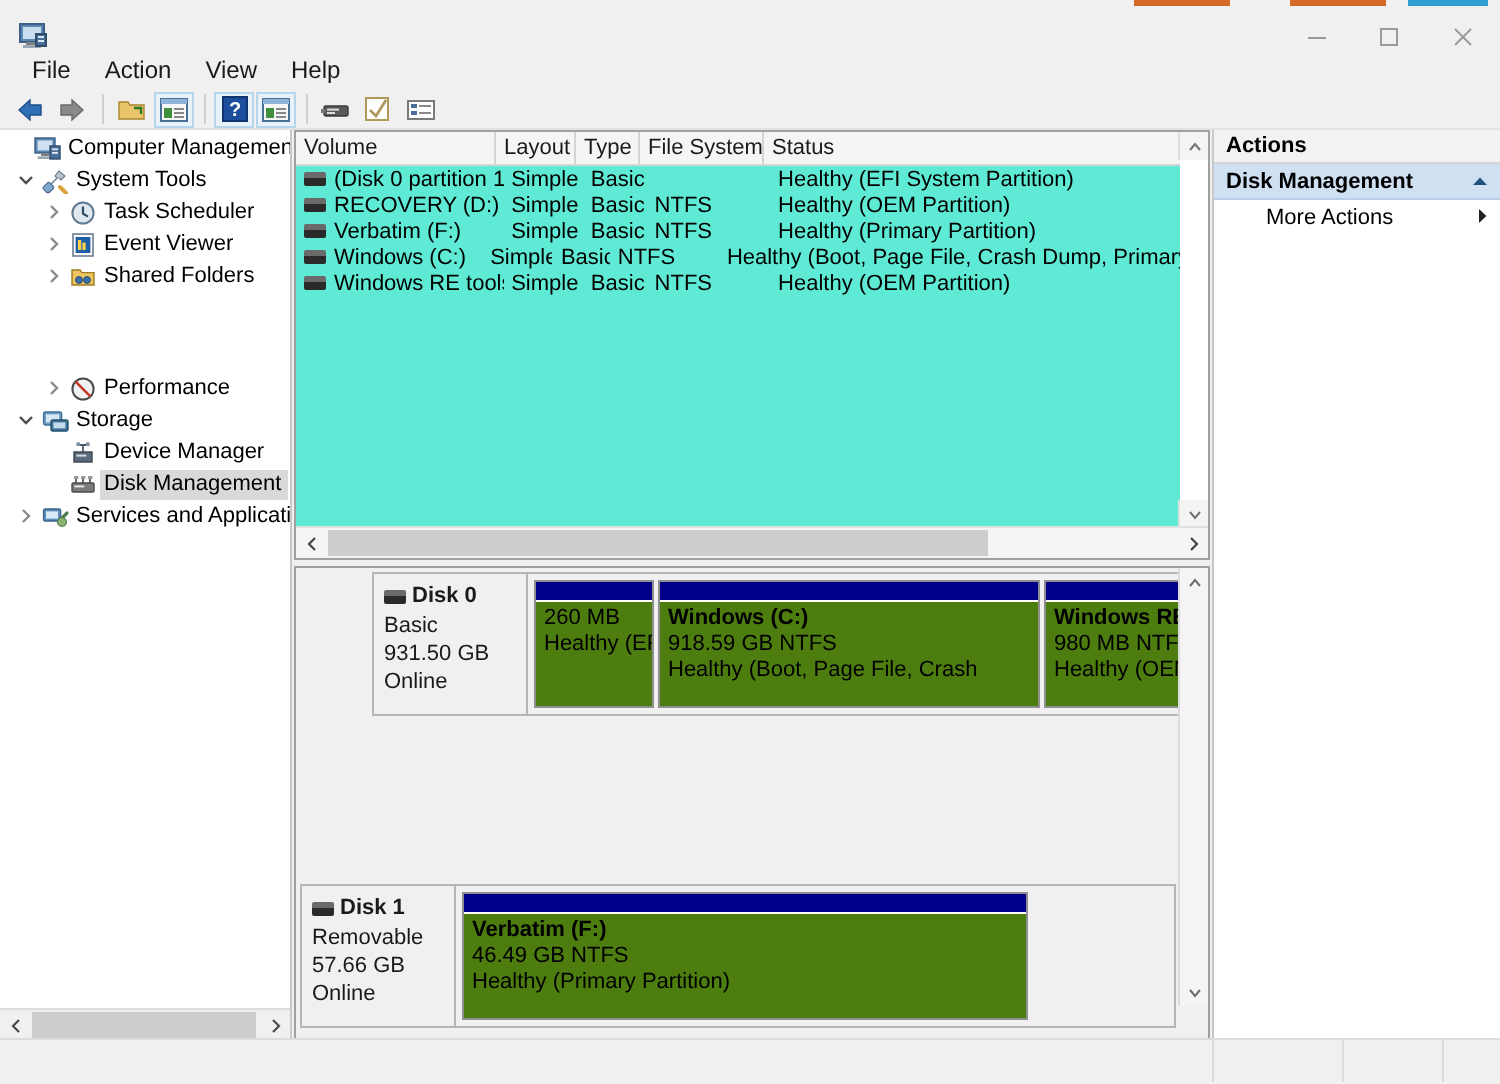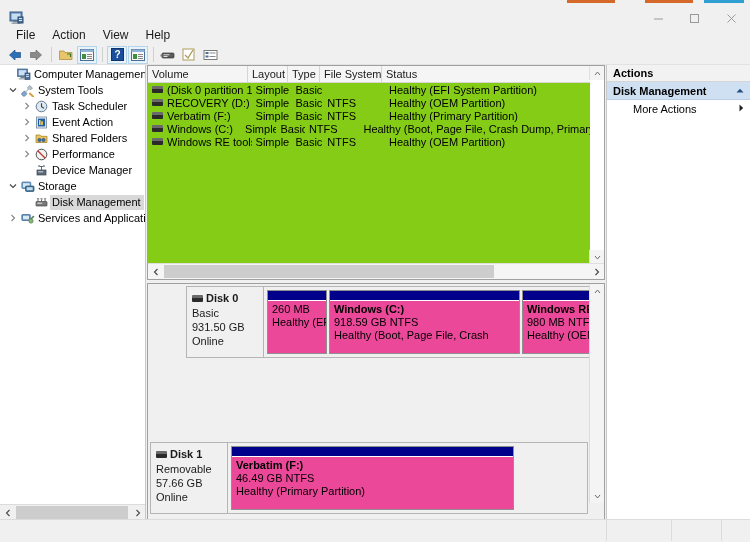--- a/index.html
+++ b/index.html
@@ -51,21 +51,21 @@
   .tr-label{padding:1px 3px 1px 2px;line-height:13px;}
   .tree-hscroll{position:absolute;left:0;bottom:0;width:145px;height:15px;background:#f0f0f0;border-top:1px solid #dcdcdc;}
   .hs-arrow{position:absolute;top:0;width:15px;height:15px;display:flex;align-items:center;justify-content:center;color:#555;font-size:9px;background:#f0f0f0;}
   .hs-arrow.l{left:0;} .hs-arrow.r{right:0;}
   .hs-thumb{position:absolute;left:16px;top:1px;height:13px;background:#cdcdcd;}
 
   
   .center{position:absolute;left:147px;top:0;width:458px;height:455px;background:#f0f0f0;}
 
   
-  .vol-box{position:absolute;left:0;top:0;width:458px;height:215px;background:#84cc16;border:1px solid #a0a0a0;box-sizing:border-box;overflow:hidden;}
+  .vol-box{position:absolute;left:0;top:0;width:458px;height:215px;background:#5eead4;border:1px solid #a0a0a0;box-sizing:border-box;overflow:hidden;}
   .vol-header{display:flex;height:16px;background:#f5f5f5;border-bottom:1px solid #d5d5d5;}
   .vh{border-right:1px solid #d5d5d5;box-sizing:border-box;padding:2px 0 0 4px;font-size:11px;color:#1a1a1a;overflow:hidden;white-space:nowrap;}
   .vol-rows{position:relative;}
   .vol-row{display:flex;height:13px;align-items:center;font-size:11px;white-space:nowrap;}
   .vc{box-sizing:border-box;padding-left:4px;overflow:hidden;white-space:nowrap;}
   .vol-ico{width:11px;height:7px;background:#303030;border-radius:1px;margin:0 4px 0 4px;flex:0 0 11px;
            background:linear-gradient(#6a6a6a 0 40%,#2a2a2a 40% 100%);}
   .vol-vscroll{position:absolute;right:0;top:0;width:14px;height:213px;background:#fff;}
   .vsb-up,.vsb-dn{position:absolute;right:0;width:14px;height:14px;display:flex;align-items:center;justify-content:center;color:#707070;font-size:8px;background:#f4f4f4;border-left:1px solid #e0e0e0;}
   .vsb-up{top:0;} .vsb-dn{bottom:0;}
@@ -78,21 +78,21 @@
   .disk-box{position:absolute;left:0;top:218px;width:458px;height:237px;background:#f0f0f0;border:1px solid #a0a0a0;box-sizing:border-box;overflow:hidden;}
   .disk-scroll-col{position:absolute;right:0;top:0;width:14px;height:219px;background:#f4f4f4;border-left:1px solid #dcdcdc;}
   .dsc-up,.dsc-dn{position:absolute;right:0;width:14px;height:14px;display:flex;align-items:center;justify-content:center;color:#6a6a6a;font-size:8px;}
   .dsc-up{top:0;} .dsc-dn{bottom:0;}
 
   .disk-row{position:absolute;left:0;display:flex;}
   .disk-label{width:78px;background:#f0f0f0;border:1px solid #b5b5b5;box-sizing:border-box;padding:4px 0 0 5px;font-size:11px;line-height:14px;color:#1a1a1a;}
   .disk-label .dl-title{display:flex;align-items:center;font-weight:bold;margin-bottom:1px;}
   .dl-ico{width:11px;height:7px;margin-right:3px;flex:0 0 11px;background:linear-gradient(#6a6a6a 0 40%,#2a2a2a 40% 100%);border-radius:1px;}
   .disk-parts{position:relative;box-sizing:border-box;border:1px solid #b5b5b5;border-left:none;background:#f0f0f0;padding:3px;}
-  .part{position:absolute;top:3px;background:#ec4899;border:1px solid #8f8f8f;box-sizing:border-box;}
+  .part{position:absolute;top:3px;background:#4d7c0f;border:1px solid #8f8f8f;box-sizing:border-box;}
   .part-bar{height:9px;background:#00008b;border-bottom:1px solid #fff;}
   .part-txt{padding:2px 0 0 4px;font-size:11px;line-height:13px;overflow:hidden;white-space:nowrap;}
   .part-txt .pt-name{font-weight:bold;}
 
   
   .legend{position:absolute;left:0;bottom:0;width:442px;height:15px;background:#f0f0f0;border-top:1px solid #c8c8c8;display:flex;align-items:center;padding-left:4px;box-sizing:border-box;font-size:11px;}
   .lg-item{display:flex;align-items:center;margin-right:10px;}
   .lg-sw{width:9px;height:9px;margin-right:4px;}
 
   
@@ -287,83 +287,83 @@
               </svg>
           </span>
           <span class="tr-icon">
             <svg width="13" height="13" viewBox="0 0 13 13">
               <rect x="1.5" y="1" width="10" height="11" fill="#fbfbfb" stroke="#6a7e92" stroke-width="0.8"></rect>
               <rect x="2.8" y="2.5" width="7.4" height="8" fill="#1f5fa8"></rect>
               <rect x="4" y="4" width="1.6" height="5" fill="#ffd24a"></rect>
               <rect x="6.2" y="5.3" width="1.6" height="3.7" fill="#ffd24a"></rect>
             </svg>
           </span>
-          <span class="tr-label">Event Action</span>
+          <span class="tr-label">Event Viewer</span>
         </div>
 
         <div class="tree-row" style="padding-left:20px;">
           <span class="tw">
             <svg width="8" height="8" viewBox="0 0 8 8">
                 <path d="M2.5 1 L5.5 4 L2.5 7" fill="none" stroke="#8a8a8a" stroke-width="1.2"></path>
               </svg>
           </span>
           <span class="tr-icon">
             <svg width="13" height="13" viewBox="0 0 13 13">
               <path d="M1 3 L5 3 L6 4.3 L12 4.3 L12 10.5 L1 10.5 Z" fill="#edc45f" stroke="#9d7c23" stroke-width="0.7"></path>
               <circle cx="4.5" cy="8" r="1.7" fill="#3a6fa8" stroke="#244a73" stroke-width="0.5"></circle>
               <circle cx="8.5" cy="8" r="1.7" fill="#3a6fa8" stroke="#244a73" stroke-width="0.5"></circle>
             </svg>
           </span>
           <span class="tr-label">Shared Folders</span>
         </div>
 
-        <div class="tree-row" style="padding-left:20px;">
+        <div class="tree-row" style="padding-left:20px;margin-top:40px;">
           <span class="tw">
             <svg width="8" height="8" viewBox="0 0 8 8">
                 <path d="M2.5 1 L5.5 4 L2.5 7" fill="none" stroke="#8a8a8a" stroke-width="1.2"></path>
               </svg>
           </span>
           <span class="tr-icon">
             <svg width="13" height="13" viewBox="0 0 13 13">
               <circle cx="6.5" cy="6.5" r="5.3" fill="#f2f2f2" stroke="#4a4a4a" stroke-width="1"></circle>
               <path d="M2.7 2.7 L10.3 10.3" stroke="#c0392b" stroke-width="1.3"></path>
             </svg>
           </span>
           <span class="tr-label">Performance</span>
+        </div>
+
+        <div class="tree-row" style="padding-left:6px;">
+          <span class="tw">
+            <svg width="8" height="8" viewBox="0 0 8 8">
+                <path d="M1 2.5 L4 5.5 L7 2.5" fill="none" stroke="#4a4a4a" stroke-width="1.2"></path>
+              </svg>
+          </span>
+          <span class="tr-icon">
+            <svg width="14" height="13" viewBox="0 0 14 13">
+              <rect x="0.8" y="2" width="9" height="6.5" rx="1" fill="#6f9fc8" stroke="#3f6f96" stroke-width="0.7"></rect>
+              <rect x="2" y="3.2" width="6.6" height="4" fill="#d6e8f6"></rect>
+              <rect x="4.5" y="6" width="8.5" height="5.5" rx="1" fill="#3f6f96" stroke="#26536f" stroke-width="0.7"></rect>
+              <rect x="5.7" y="7.2" width="6" height="3" fill="#c3dcee"></rect>
+            </svg>
+          </span>
+          <span class="tr-label">Storage</span>
         </div>
 
         <div class="tree-row" style="padding-left:20px;">
           <span class="tw"></span>
           <span class="tr-icon">
             <svg width="13" height="13" viewBox="0 0 13 13">
               <rect x="2" y="6" width="9" height="5" fill="#5a6a7a" stroke="#39454f" stroke-width="0.7"></rect>
               <rect x="3.2" y="7.3" width="5" height="1" fill="#d6dde4"></rect>
               <path d="M6.5 6 L6.5 2.5 M4 2.5 L9 2.5" stroke="#4a5a6a" stroke-width="0.9"></path>
               <rect x="3.2" y="1.2" width="1.8" height="1.8" fill="#7f8f9f"></rect>
               <rect x="8" y="1.2" width="1.8" height="1.8" fill="#7f8f9f"></rect>
             </svg>
           </span>
           <span class="tr-label">Device Manager</span>
-        </div>
-
-        <div class="tree-row" style="padding-left:6px;">
-          <span class="tw">
-            <svg width="8" height="8" viewBox="0 0 8 8">
-                <path d="M1 2.5 L4 5.5 L7 2.5" fill="none" stroke="#4a4a4a" stroke-width="1.2"></path>
-              </svg>
-          </span>
-          <span class="tr-icon">
-            <svg width="14" height="13" viewBox="0 0 14 13">
-              <rect x="0.8" y="2" width="9" height="6.5" rx="1" fill="#6f9fc8" stroke="#3f6f96" stroke-width="0.7"></rect>
-              <rect x="2" y="3.2" width="6.6" height="4" fill="#d6e8f6"></rect>
-              <rect x="4.5" y="6" width="8.5" height="5.5" rx="1" fill="#3f6f96" stroke="#26536f" stroke-width="0.7"></rect>
-              <rect x="5.7" y="7.2" width="6" height="3" fill="#c3dcee"></rect>
-            </svg>
-          </span>
-          <span class="tr-label">Storage</span>
         </div>
 
         <div class="tree-row selected" style="padding-left:20px;">
           <span class="tw"></span>
           <span class="tr-icon">
             <svg width="13" height="13" viewBox="0 0 13 13">
               <rect x="1" y="5.5" width="11" height="4.5" rx="0.6" fill="#7a7a7a" stroke="#4a4a4a" stroke-width="0.7"></rect>
               <rect x="2.2" y="6.7" width="5" height="1" fill="#e6e6e6"></rect>
               <path d="M3 5.5 L3 3.2 M6.5 5.5 L6.5 3.2 M10 5.5 L10 3.2" stroke="#555" stroke-width="0.9"></path>
               <rect x="2" y="2" width="2.2" height="1.5" fill="#9a9a9a"></rect>

